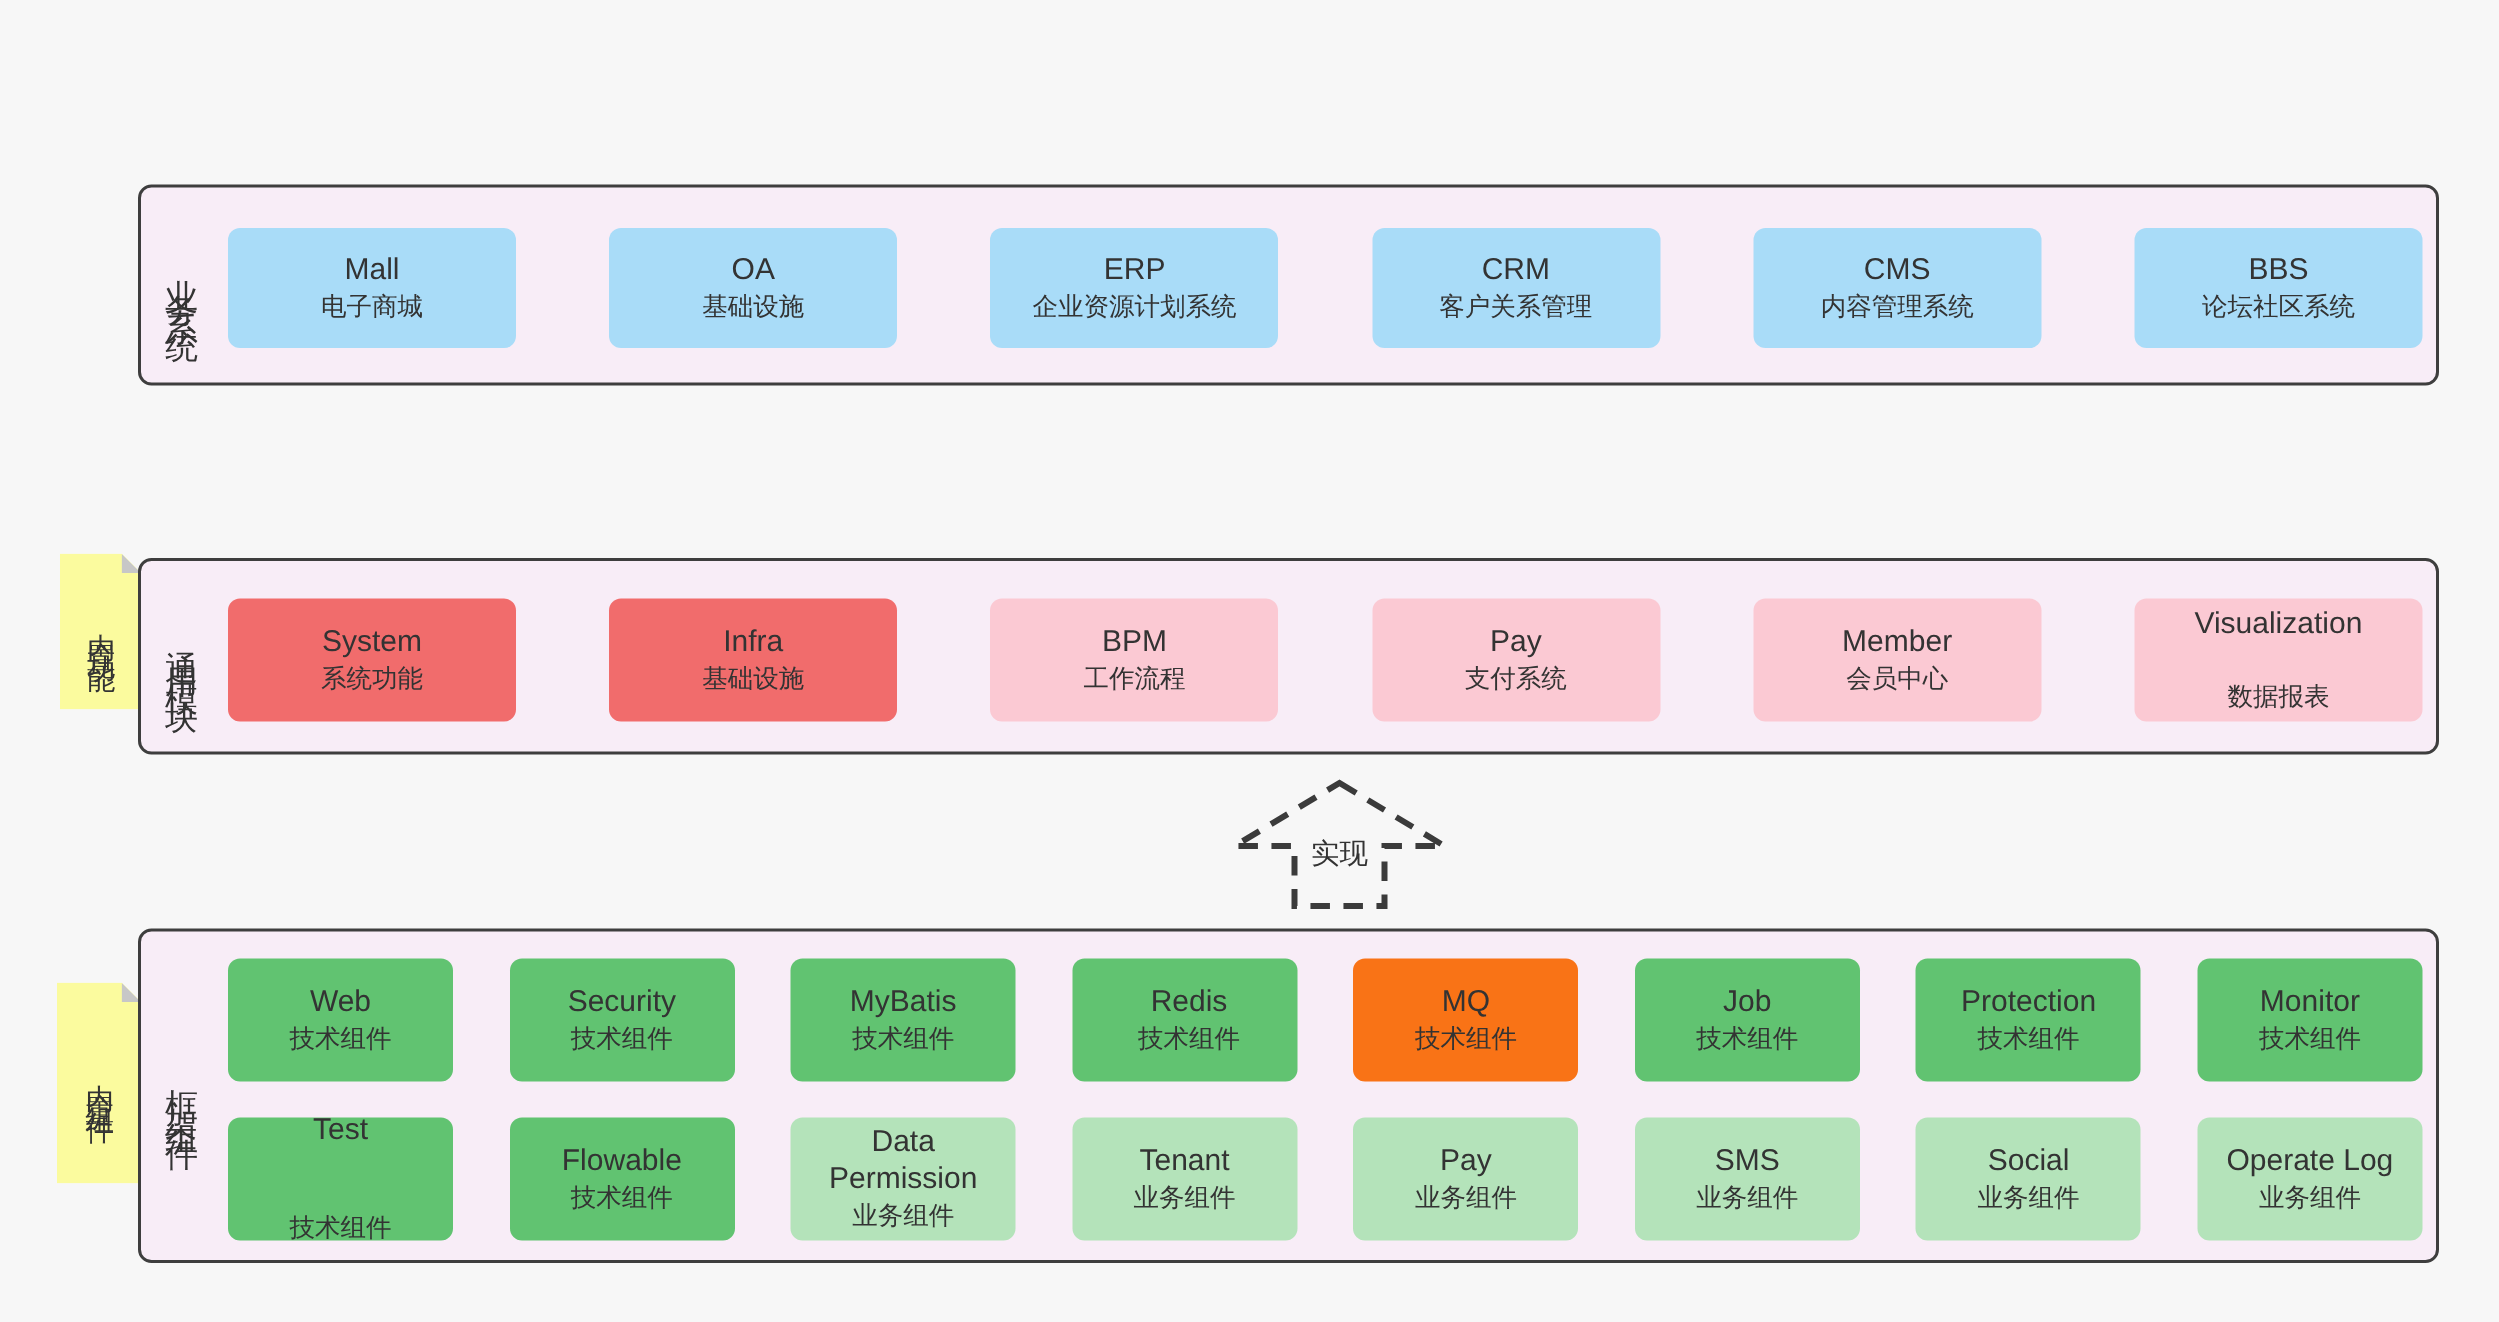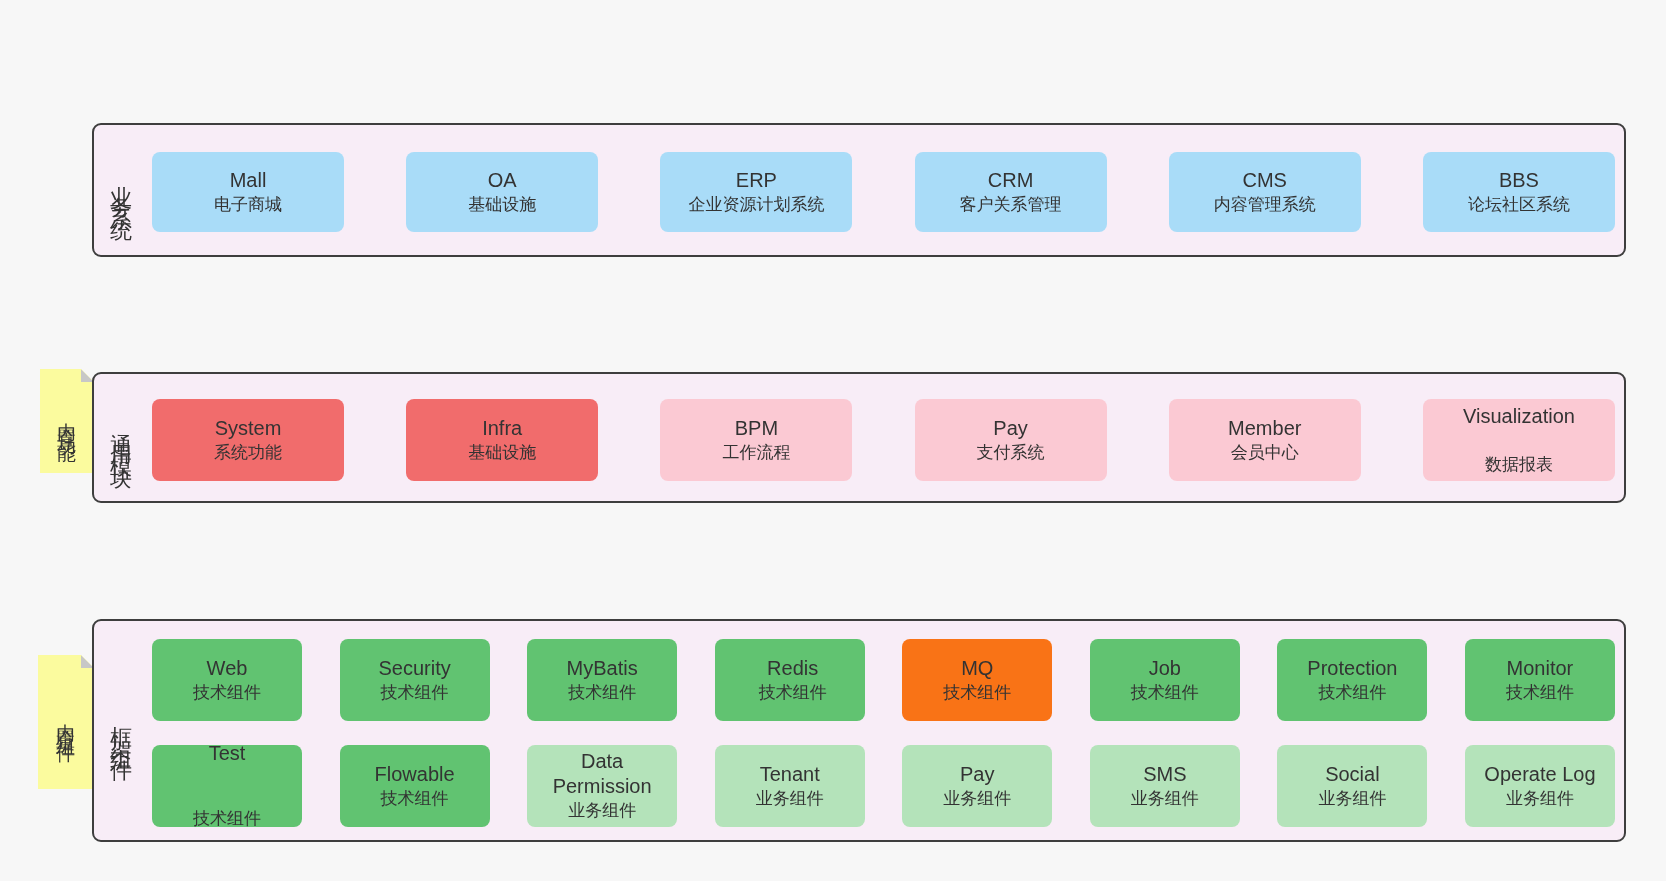--- a/index.html
+++ b/index.html
@@ -134,20 +134,26 @@
           <div class="bt">Member</div>
           <div class="bs">会员中心</div>
         </div>
         <div class="box" style="background: rgb(251, 201, 211); gap: 24px;">
           <div class="bt">Visualization</div>
           <div class="bs">数据报表</div>
         </div>
       </div>
   </section>
 
+  <div class="arrow arrow-1">
+    <svg viewBox="0 0 150 88">
+      <polygon points="75,3 145,45 105,45 105,85 45,85 45,45 5,45"></polygon>
+    </svg>
+    <div class="alabel">实现</div>
+  </div>
 
   <div class="sticky sticky-2">
     <div class="fold"></div>
     <div class="stext">内置组件</div>
   </div>
 
   <section class="band band3">
     <div class="band-label">框架组件</div>
     <div class="row row-0">
         <div class="box" style="background: rgb(97, 195, 113);">

